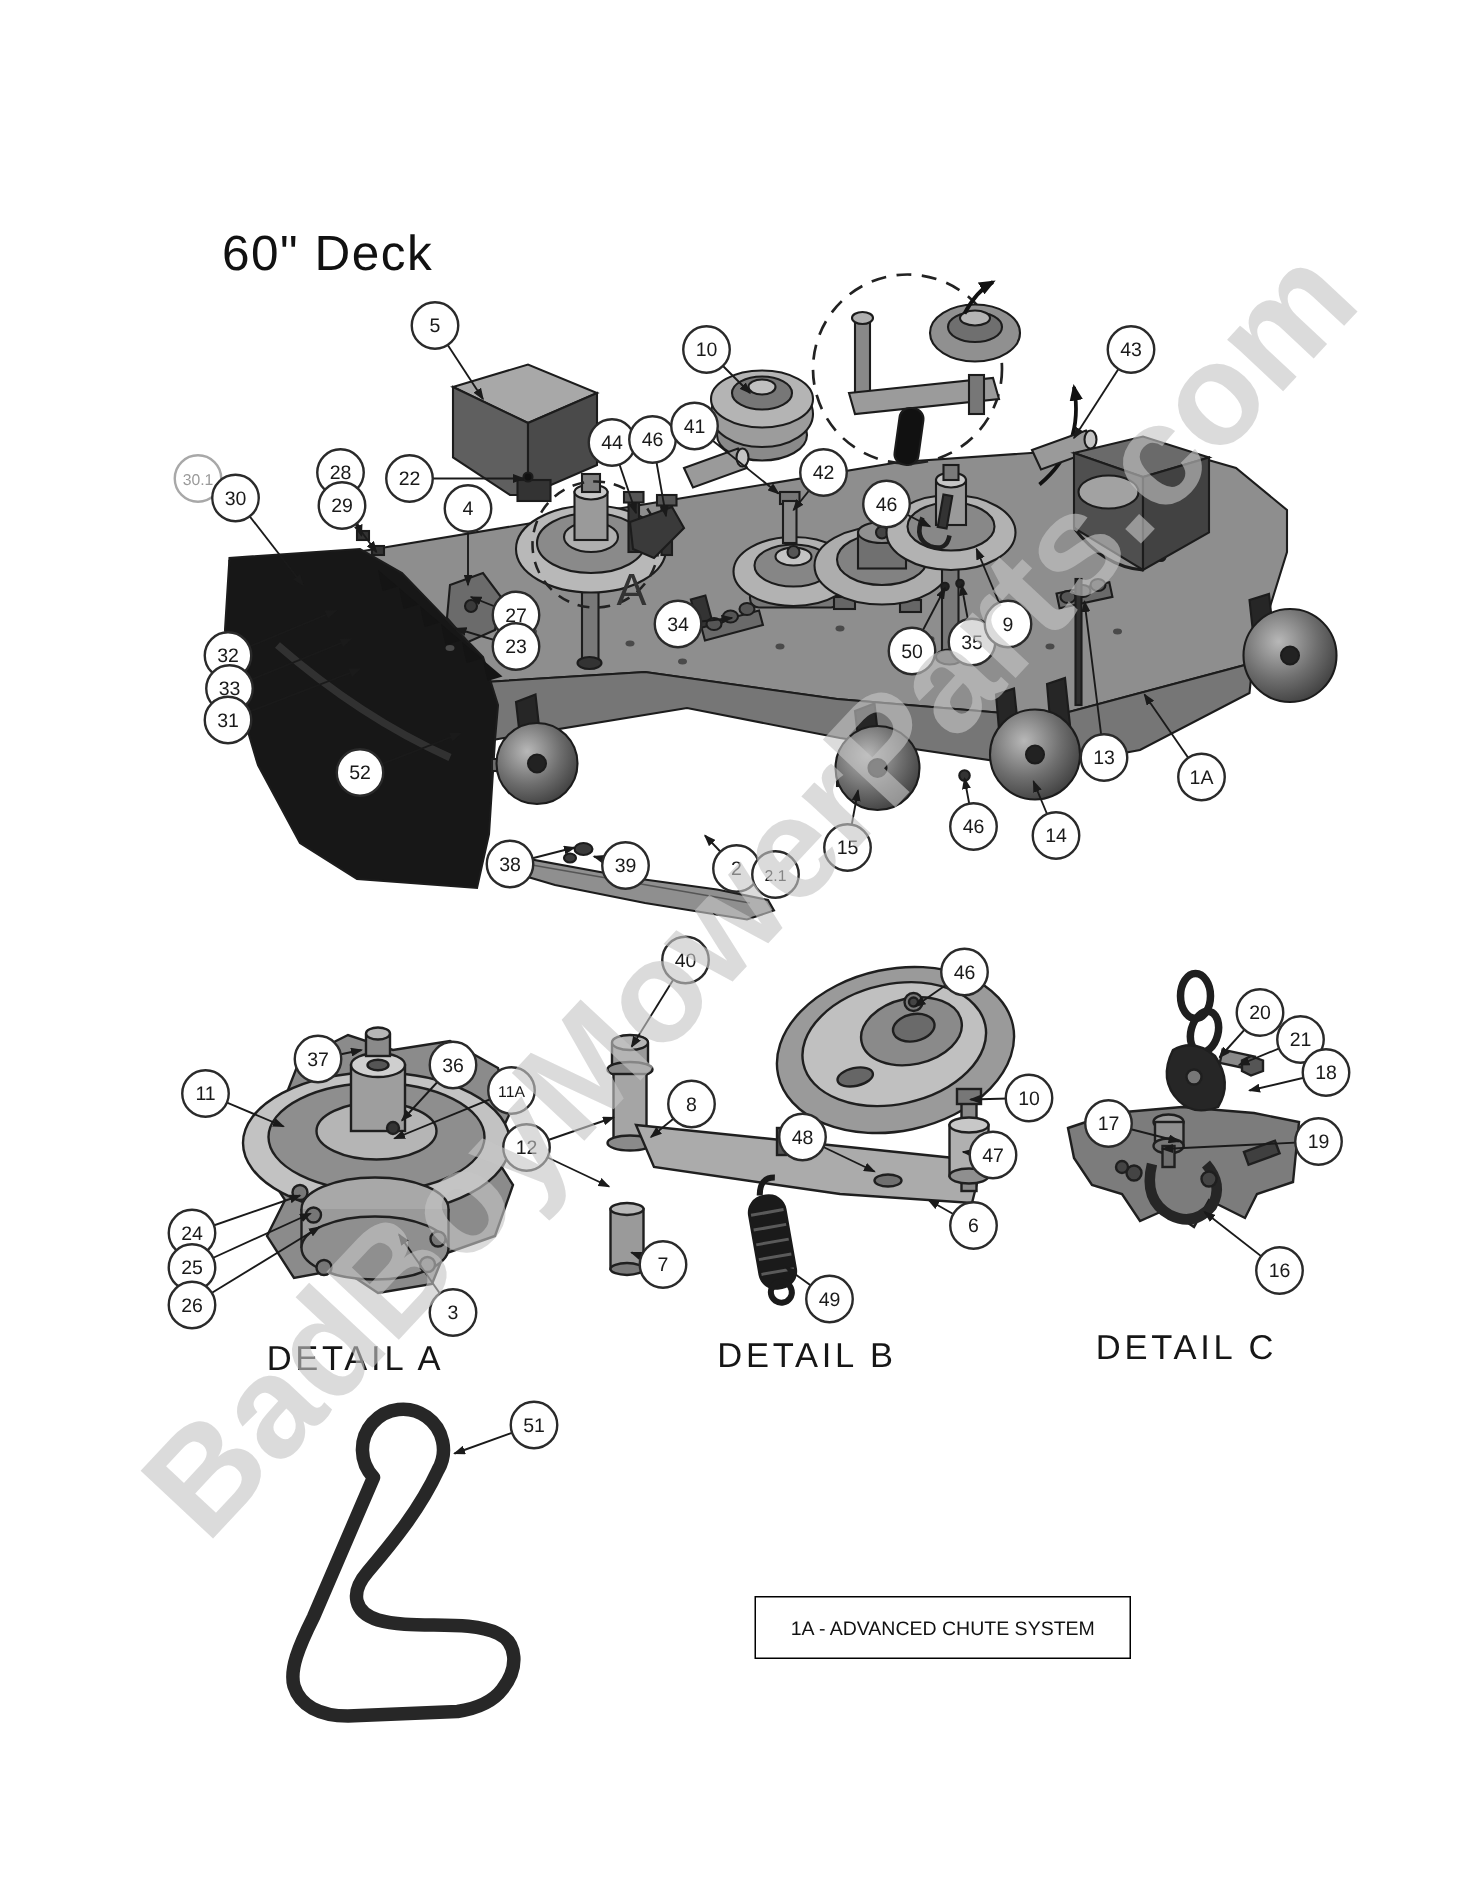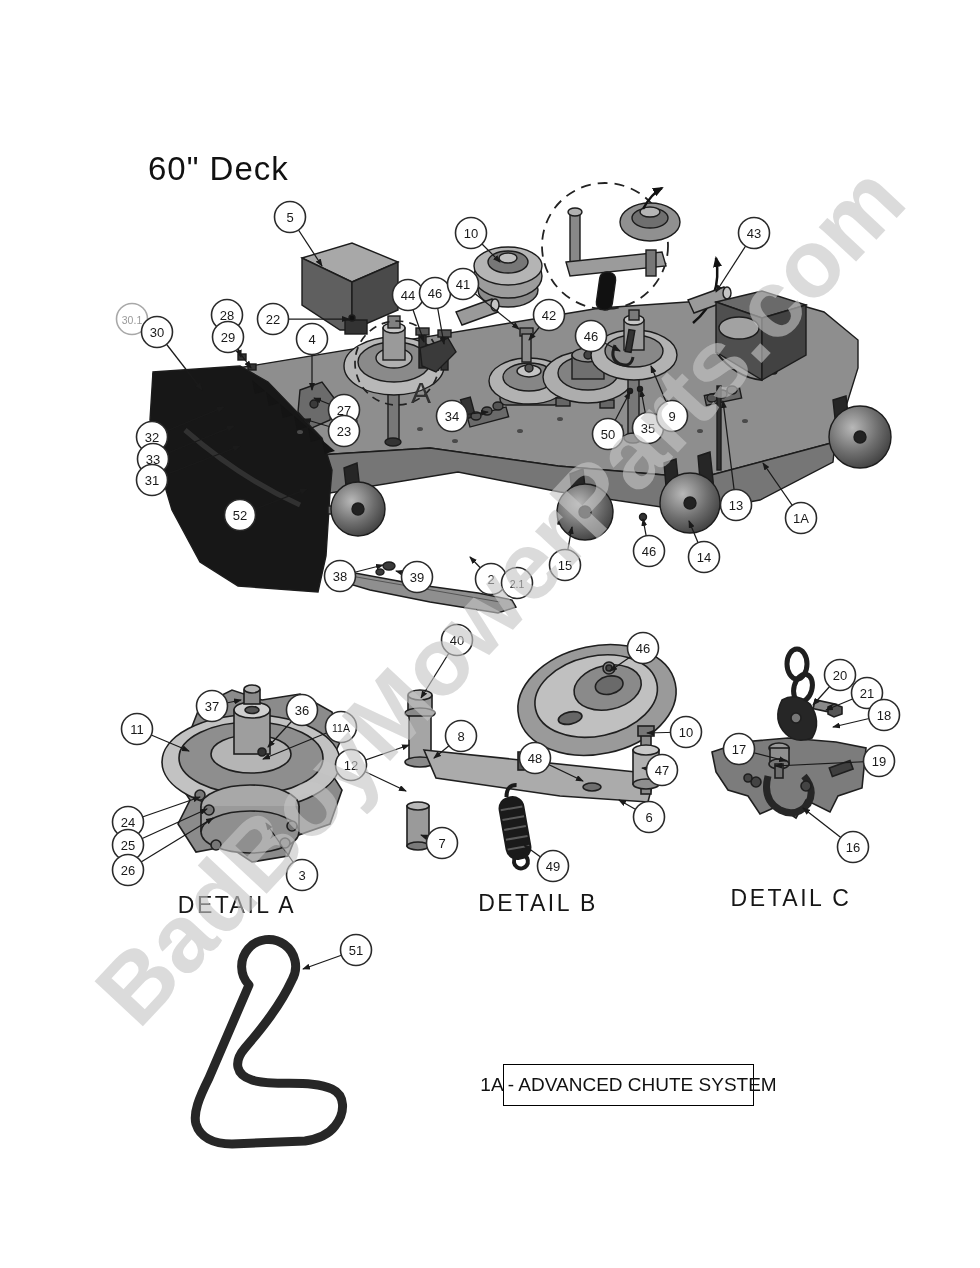--- a/index.html
+++ b/index.html
@@ -1,21 +1,21 @@
 <!DOCTYPE html>
 <html><head>
 <meta charset="utf-8">
 <style>
   html,body{margin:0;padding:0;background:#fff;}
   .stage{position:relative;width:980px;height:1268px;background:#fff;overflow:hidden;
          font-family:"Liberation Sans",sans-serif;}
   .page-title{position:absolute;left:148px;top:150px;font-size:33px;color:#111;letter-spacing:1px;}
   .note-box{position:absolute;left:503px;top:1064px;width:249px;height:40px;border:1.8px solid #000;
             background:#fff;display:flex;align-items:center;justify-content:center;
-            font-size:19px;color:#111;white-space:nowrap;}
+            font-size:13px;color:#111;white-space:nowrap;}
   .watermark{position:absolute;left:-210px;top:540px;width:1420px;text-align:center;
              font-size:96px;font-weight:bold;color:rgba(197,197,197,0.62);
              transform:rotate(-47deg);pointer-events:none;white-space:nowrap;z-index:5;}
   svg text{font-family:"Liberation Sans",sans-serif;}
   .balloon{fill:#fff;stroke:#2a2a2a;stroke-width:1.6;}
   .balloon.muted{stroke:#a8a8a8;}
   .balloon-txt{font-size:13px;fill:#1a1a1a;text-anchor:middle;}
   .balloon-txt.small{font-size:10.5px;}
   .balloon-txt.muted-txt{fill:#9a9a9a;}
   .leader{stroke:#1a1a1a;stroke-width:1.25;}

